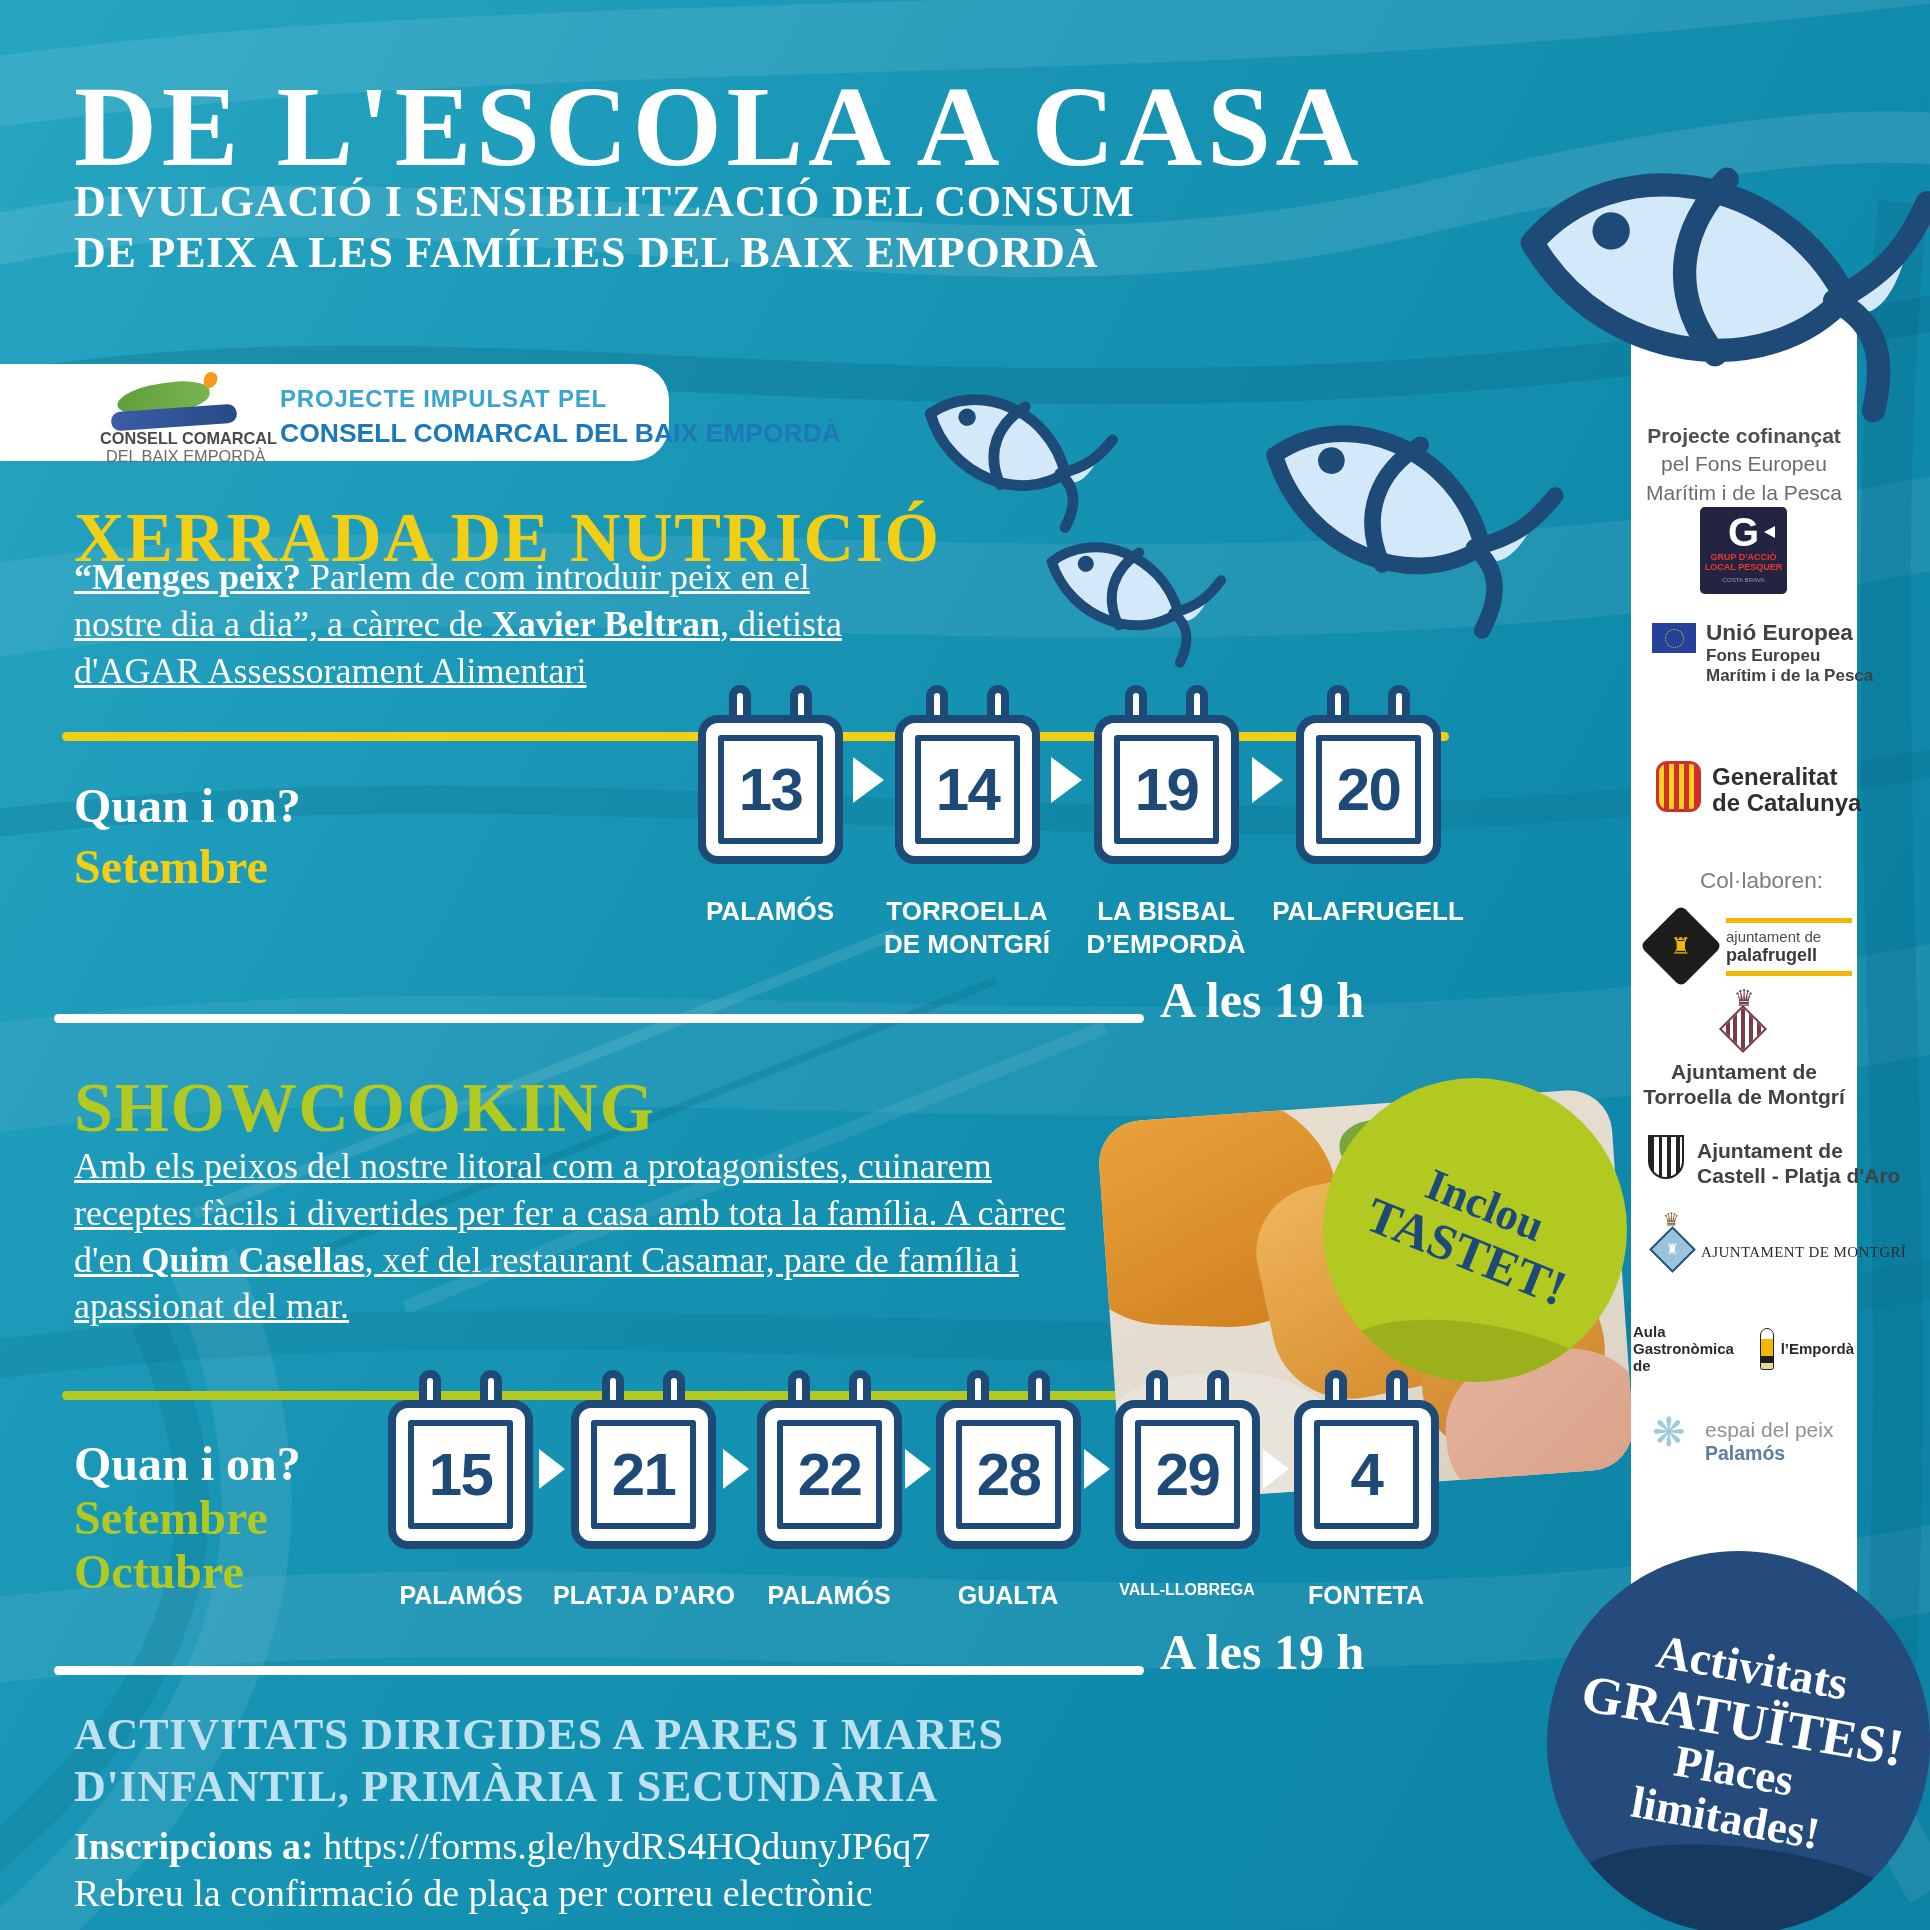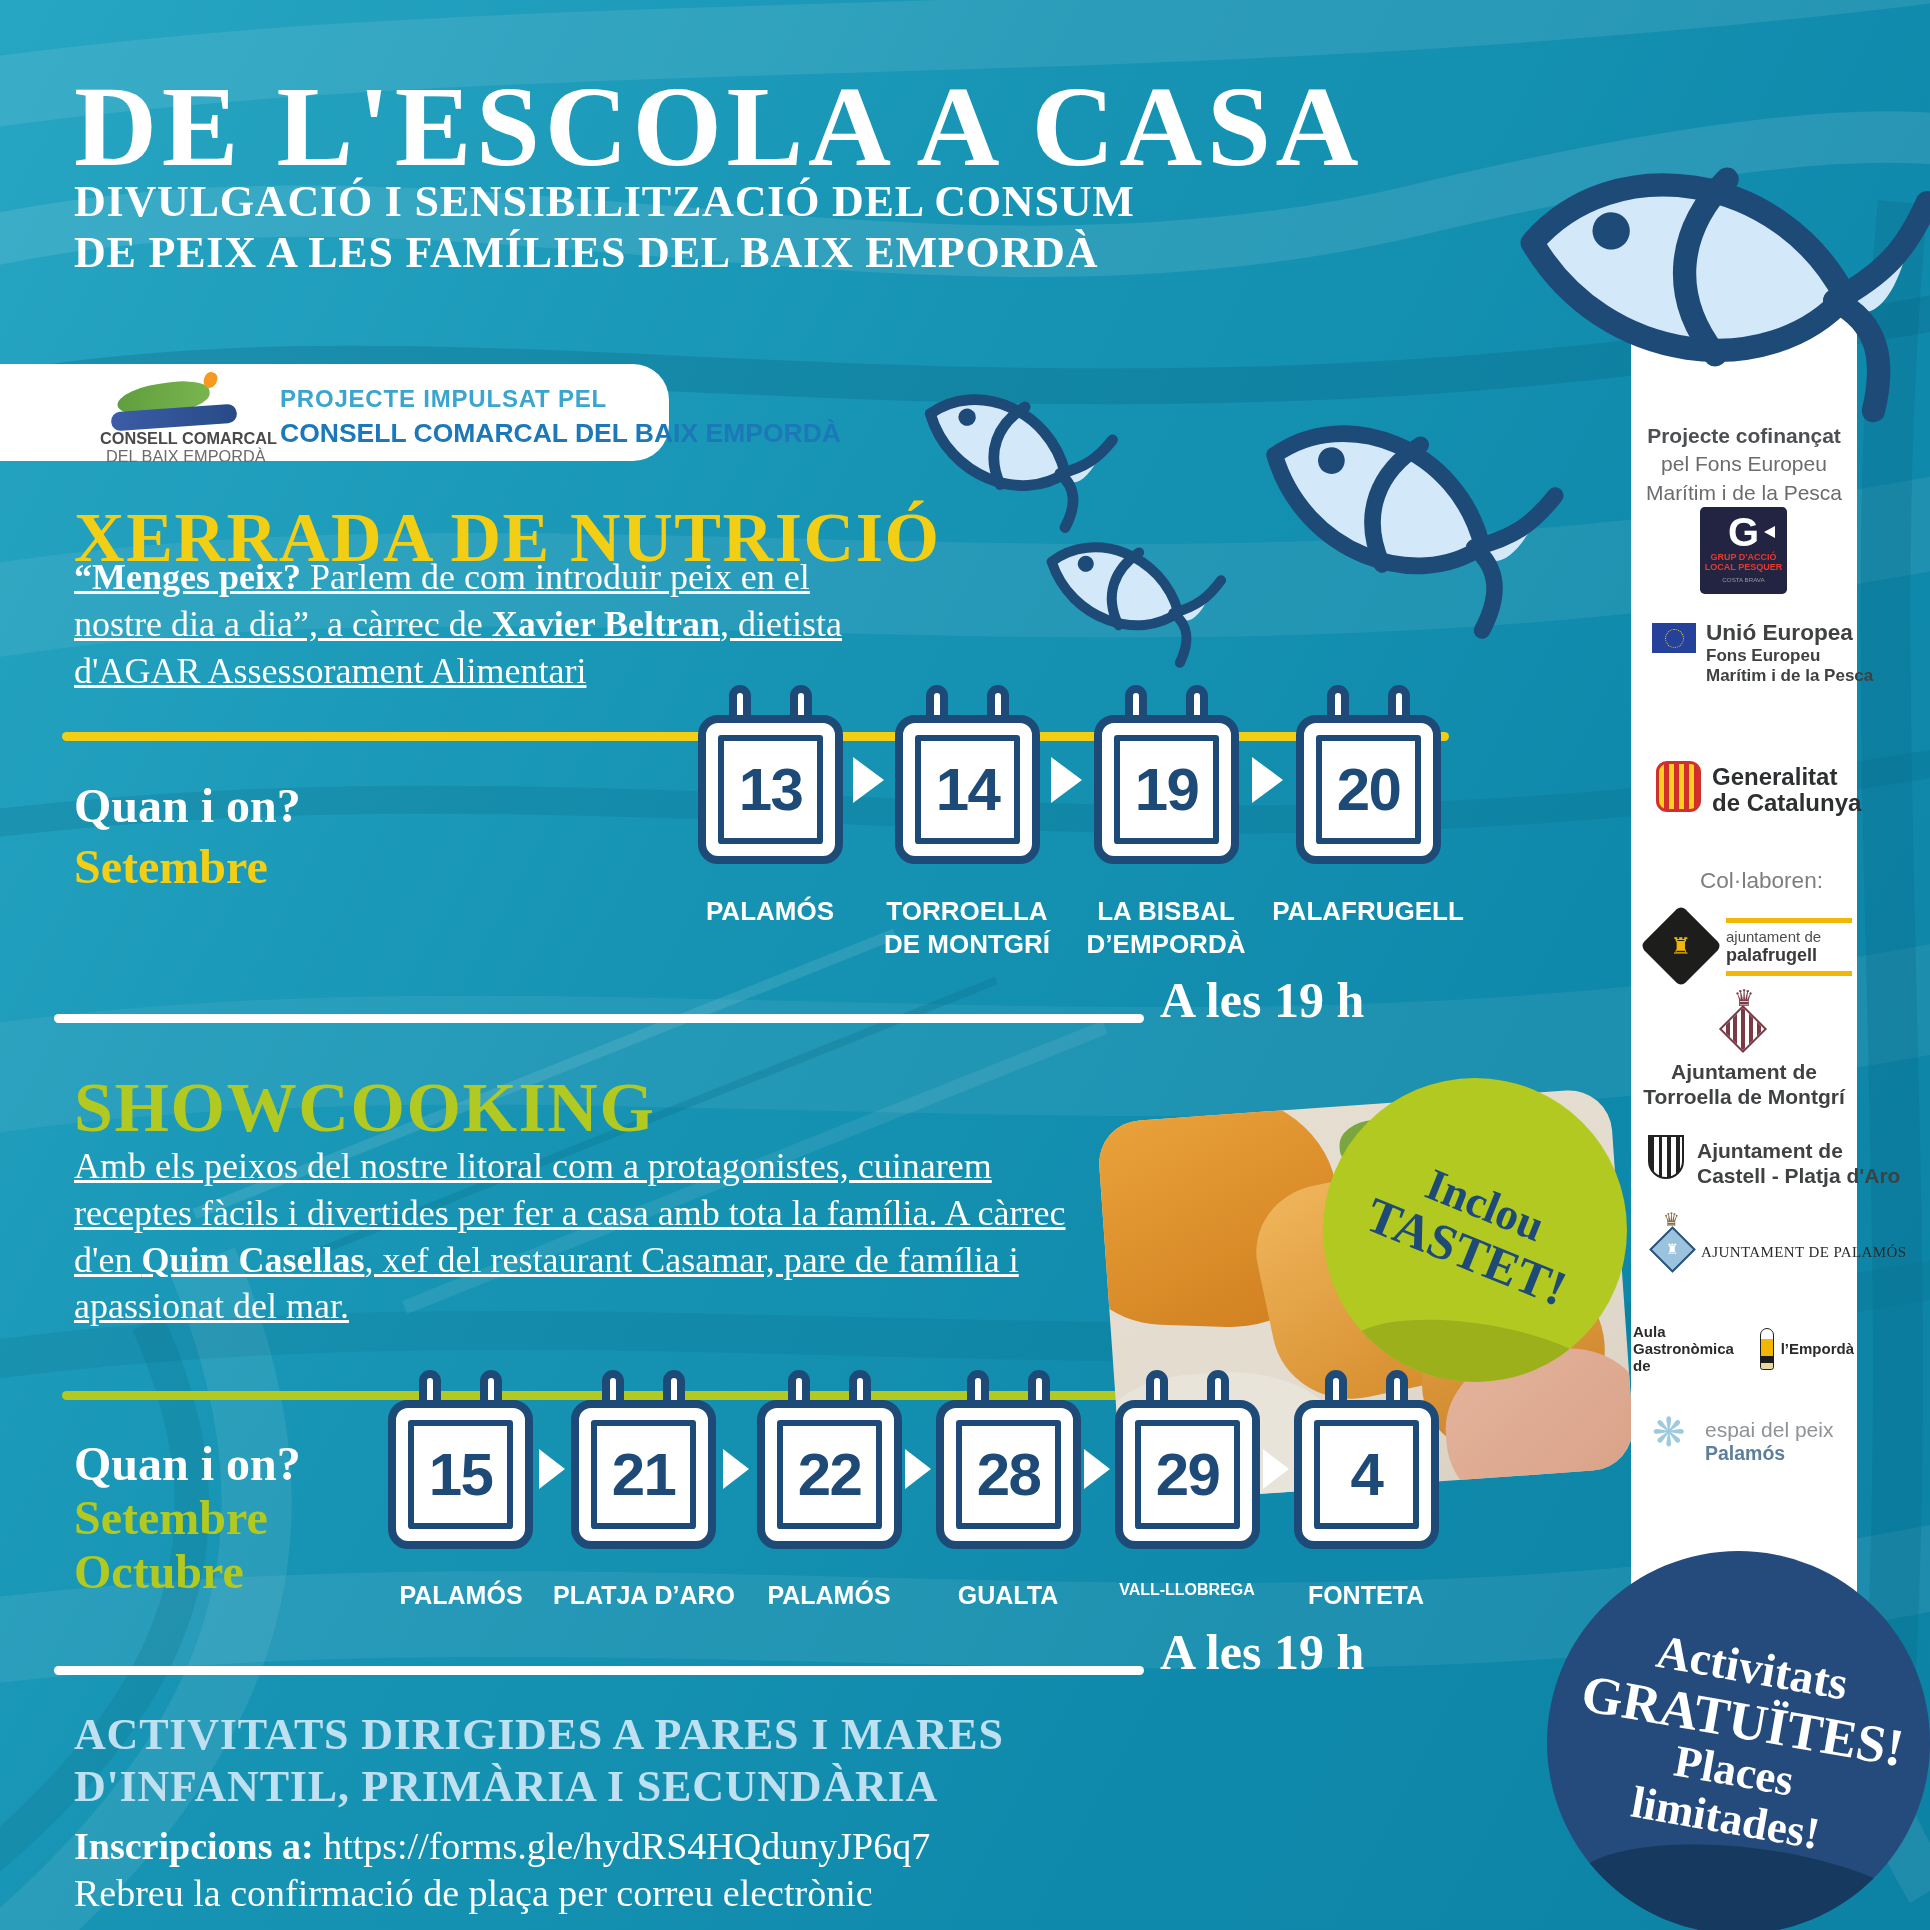--- a/index.html
+++ b/index.html
@@ -352,21 +352,21 @@
   <div class="abs z3" style="left:1648px;top:1135px;width:36px;height:44px;border:2.3px solid #222;border-radius:0 0 18px 18px;background:repeating-linear-gradient(90deg,#222 0 3.9px,#fff 3.9px 8.6px);box-sizing:border-box"></div>
   <div class="abs crest-text z3" style="left:1697px;top:1138px;font-size:21px;line-height:1.2">
     <div>Ajuntament de</div>
     <div>Castell - Platja d'Aro</div>
   </div>
 
   <div class="abs z3" style="left:1648px;top:1211px;width:47px;text-align:center;color:#8a6b3f;font-size:18.7px;line-height:1">♛</div>
   <div class="abs diamond z3" style="left:1656px;top:1233px;width:33px;height:33px;border:2.3px solid #28527a;background:#9cc3dd;display:flex;align-items:center;justify-content:center">
       <span style="transform:rotate(-45deg);color:#fff;font-size:14px">♜</span>
     </div>
-  <div class="abs z3" style="left:1701px;top:1244px;font-family:'Liberation Serif',serif;font-size:15px;color:#2b2b2b;letter-spacing:0.4px">AJUNTAMENT DE PALAMÓS</div>
+  <div class="abs z3" style="left:1701px;top:1244px;font-family:'Liberation Serif',serif;font-size:15px;color:#2b2b2b;letter-spacing:0.4px">AJUNTAMENT DE MONTGRÍ</div>
 
   <div class="abs z3" style="left:1633px;top:1323px;width:221px;display:flex;align-items:center;justify-content:center;gap:6.2px">
     <span style="font-family:'Liberation Sans',sans-serif;font-weight:bold;font-size:15px;color:#2b2b2b">Aula Gastronòmica de</span>
     <span style="display:inline-block;width:17px;height:40px;background:linear-gradient(180deg,#fff 0 26%,#f2b705 26% 68%,#1d1d1b 68% 86%,#e8d9a0 86%);border:1.6px solid #1d1d1b;border-radius:7.8px 7.8px 3.1px 3.1px"></span>
     <span style="font-family:'Liberation Sans',sans-serif;font-weight:bold;font-size:15px;color:#2b2b2b">l’Empordà</span>
   </div>
 
   <div class="abs z3" style="left:1652px;top:1413px;font-size:40px;color:#9fcade;line-height:1">❋</div>
   <div class="abs z3" style="left:1705px;top:1418px;font-family:'Liberation Sans',sans-serif">
     <div style="font-size:21px;color:#8f9296">espai del peix</div>

